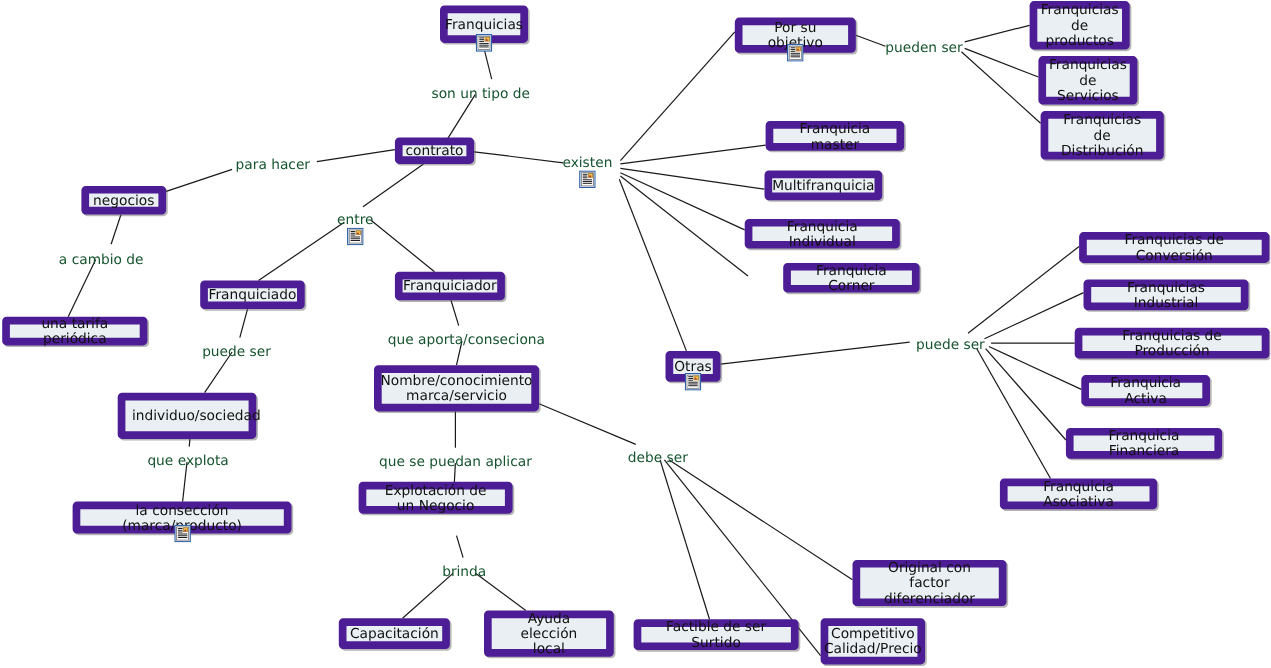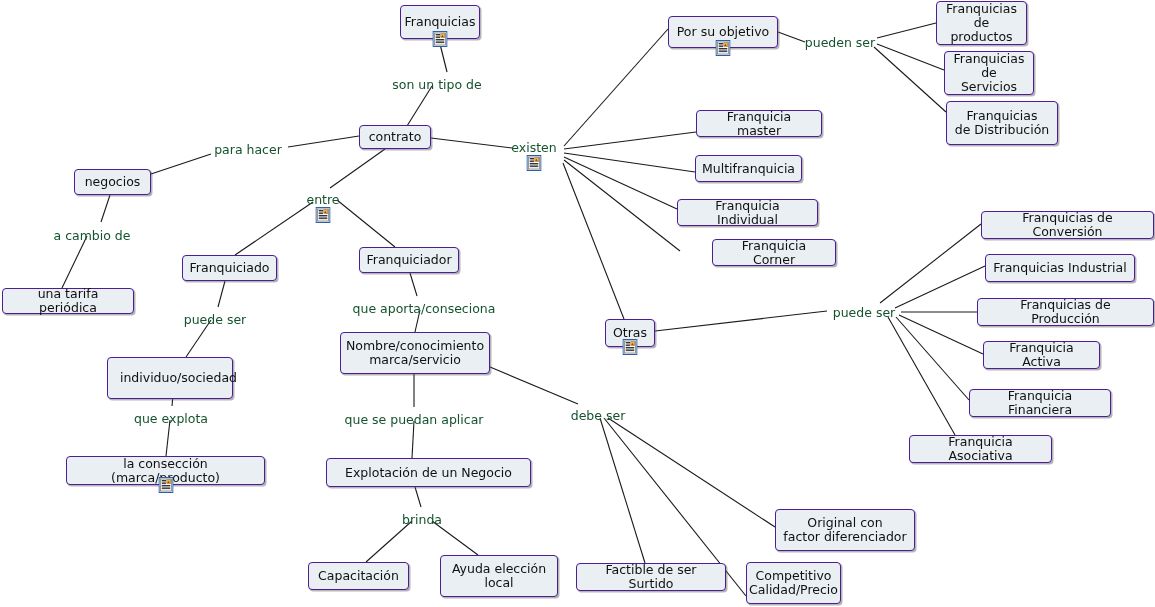--- a/index.html
+++ b/index.html
@@ -23,21 +23,21 @@
     left: 0;
     top: 0;
     width: 1155px;
     height: 607px;
     pointer-events: none;
   }
   .node {
     position: absolute;
     box-sizing: border-box;
     background: #e9eff2;
-    border: 1px solid #4c1d95;
+    border: 7px solid #4c1d95;
     border-radius: 4px;
     color: #111111;
     font-size: 12.5px;
     line-height: 14px;
     text-align: center;
     display: flex;
     align-items: center;
     justify-content: center;
     padding: 2px 7px;
     box-shadow: 1.5px 1.5px 0 rgba(90,90,90,0.45);
@@ -144,21 +144,21 @@
           <rect x="3.2" y="3.0" width="4.3" height="0.9" fill="#1d1d1d"></rect>
           <rect x="3.2" y="4.6" width="4.3" height="0.9" fill="#1d1d1d"></rect>
           <rect x="3.2" y="6.2" width="4.3" height="0.9" fill="#1d1d1d"></rect>
           <rect x="3.2" y="8.0" width="8.6" height="0.9" fill="#1d1d1d"></rect>
           <rect x="3.2" y="9.6" width="8.6" height="0.9" fill="#1d1d1d"></rect>
           <rect x="3.2" y="11.2" width="8.6" height="0.9" fill="#1d1d1d"></rect>
         </svg>
       </div>
       <div class="node" style="left: 340px; top: 332px; width: 150px; height: 42px;"><span>Nombre/conocimiento
 marca/servicio</span></div>
-      <div class="node" style="left: 326px; top: 458px; width: 205px; height: 29px;"><span>Explotación de un Negocio</span></div>
+      <div class="node" style="left: 326px; top: 438px; width: 140px; height: 29px;"><span>Explotación de un Negocio</span></div>
       <div class="node" style="left: 308px; top: 562px; width: 101px; height: 28px;"><span>Capacitación</span></div>
       <div class="node" style="left: 440px; top: 555px; width: 118px; height: 42px;"><span>Ayuda elección
 local</span></div>
       <div class="node" style="left: 668px; top: 16px; width: 110px; height: 32px;"><span>Por su objetivo</span></div>
       <div class="doc-icon" style="left: 723px; top: 40px;">
         <svg viewBox="0 0 15 16" xmlns="http://www.w3.org/2000/svg">
           <rect x="0.5" y="0.5" width="14" height="15" fill="#ffffff" stroke="#2b5fa8" stroke-width="1.2"></rect>
           <rect x="2" y="2" width="11" height="12" fill="#ffffff" stroke="#6d6d6d" stroke-width="0.7"></rect>
           <rect x="8.3" y="2.8" width="4" height="3.6" fill="#f2c14b" stroke="#9a6b1c" stroke-width="0.6"></rect>
           <path d="M8.6 6.0 L10.0 3.8 L11.2 6.0 Z" fill="#b03a2e"></path>

